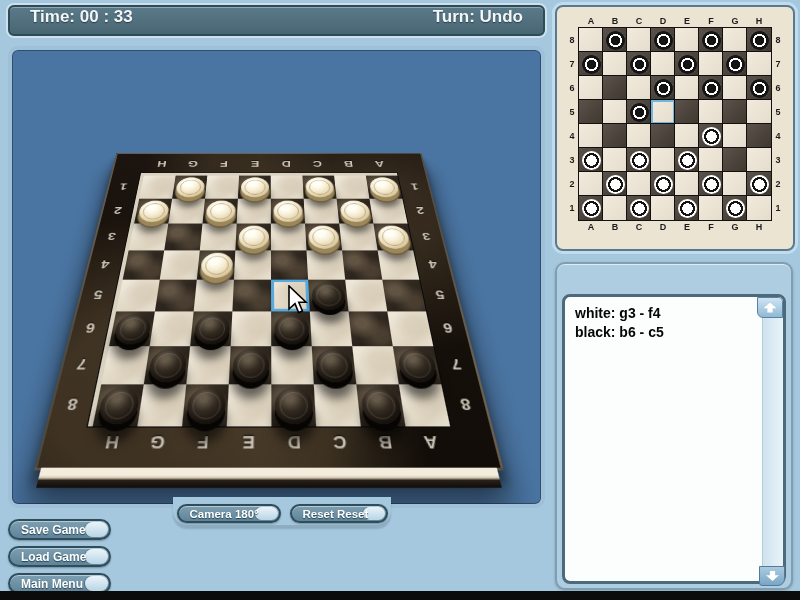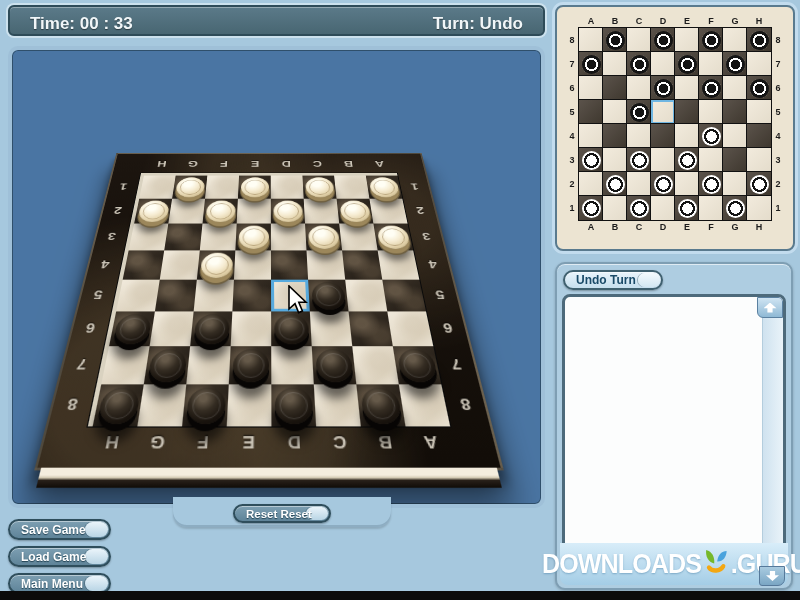--- a/index.html
+++ b/index.html
@@ -3,21 +3,21 @@
 <meta charset="utf-8">
 <style>
   * { margin:0; padding:0; box-sizing:border-box; }
   body { font-family:"Liberation Sans","DejaVu Sans",sans-serif; background:#888; }
   #app { position:relative; width:800px; height:600px; background:#a6c8de; overflow:hidden; }
 
   
   .topbar { position:absolute; left:8px; top:5px; width:537px; height:31px;
     background:linear-gradient(#5b7a89,#486672); border:2px solid #2e4b58; border-radius:6px;
     box-shadow:0 0 0 2px rgba(235,245,250,.55), inset 0 1px 0 rgba(255,255,255,.35);
-    display:flex; justify-content:space-between; align-items:flex-end; padding:0 20px;
+    display:flex; justify-content:space-between; align-items:flex-start; padding:0 20px;
     color:#f1f6f8; font-size:17px; font-weight:bold; text-shadow:0 1px 1px rgba(0,0,0,.45); }
 
   
   .main-panel { position:absolute; left:8px; top:46px; width:537px; height:462px;
     background:#4a75a3; border:4px solid #9fc0d8; border-radius:10px;
     box-shadow:inset 0 0 0 1px #2f4f6b; overflow:hidden; }
   .scene { position:absolute; inset:0; perspective:500px; perspective-origin:257px 228px; }
   .board3d { position:absolute; left:72px; top:43px; width:370px; height:370px;
     transform:rotateX(35deg); transform-origin:50% 50%;
     background:
@@ -265,20 +265,23 @@
           <div class="p3 black" style="left: 39.5px; top: 224.5px; z-index: 7;"></div>
           <div class="p3 black" style="left: 224.5px; top: 187.5px; z-index: 6;"></div>
         </div>
     </div>
     <svg class="cursor" viewBox="0 0 22 32">
       <path d="M2 1 L2 24 L8 18.6 L11.6 27.6 L15.4 26 L11.8 17.2 L19 17.2 Z" fill="#ffffff" stroke="#000000" stroke-width="1.6"></path>
     </svg>
   </div>
 
   <div class="camera-tab">
+    <button class="pill cam c180">
+      <span class="pl">Camera 180°</span>
+    </button>
     <button class="pill cam crst">
       <span class="pl">Reset Reset</span>
     </button>
   </div>
 
   <button class="pill side" style="top:519px">
     <span class="pl">Save Game</span>
   </button>
   <button class="pill side" style="top:573px">
     <span class="pl">Main Menu</span>
@@ -434,38 +437,28 @@
         <div class="m-lab">D</div>
         <div class="m-lab">E</div>
         <div class="m-lab">F</div>
         <div class="m-lab">G</div>
         <div class="m-lab">H</div>
         <div class="m-lab"></div>
       </div>
   </div>
 
   <div class="moves-panel">
-    <button class="pill undo">
-      <span class="pl">Undo Turn</span>
-    </button>
     <div class="move-box">
       <div class="scroll-track"></div>
+      <div class="move-lines" id="moveList">
+          <div class="move-line">white: g3 - f4</div>
+          <div class="move-line">black: b6 - c5</div>
+        </div>
       <div class="scroll-up">
         <span class="chev up"></span>
-      </div>
-    </div>
-    <div class="watermark">
-      <div class="wm-row">
-        <span class="wm-text">DOWNLOADS</span>
-        <svg class="wm-logo" viewBox="0 0 30 30">
-          <path d="M13.2 16.5 C6.8 15.2 3.6 9.2 4.6 3 C10.8 4.6 13.9 9.8 13.2 16.5 Z" fill="#76b82a"></path>
-          <path d="M16.4 14.5 C17.2 7.8 21.2 4 26.6 4 C26.2 10.6 22.2 14.9 16.4 14.5 Z" fill="#4aa3dd"></path>
-          <path d="M7.5 20.5 C11 24.8 19.5 24.6 23 19.2" stroke="#f3a712" stroke-width="4.4" fill="none" stroke-linecap="round"></path>
-        </svg>
-        <span class="wm-text">.GURU</span>
       </div>
     </div>
     <div class="scroll-down">
       <span class="chev down"></span>
     </div>
   </div>
 
   <div class="bottom-strip"></div>
 </div>
 

